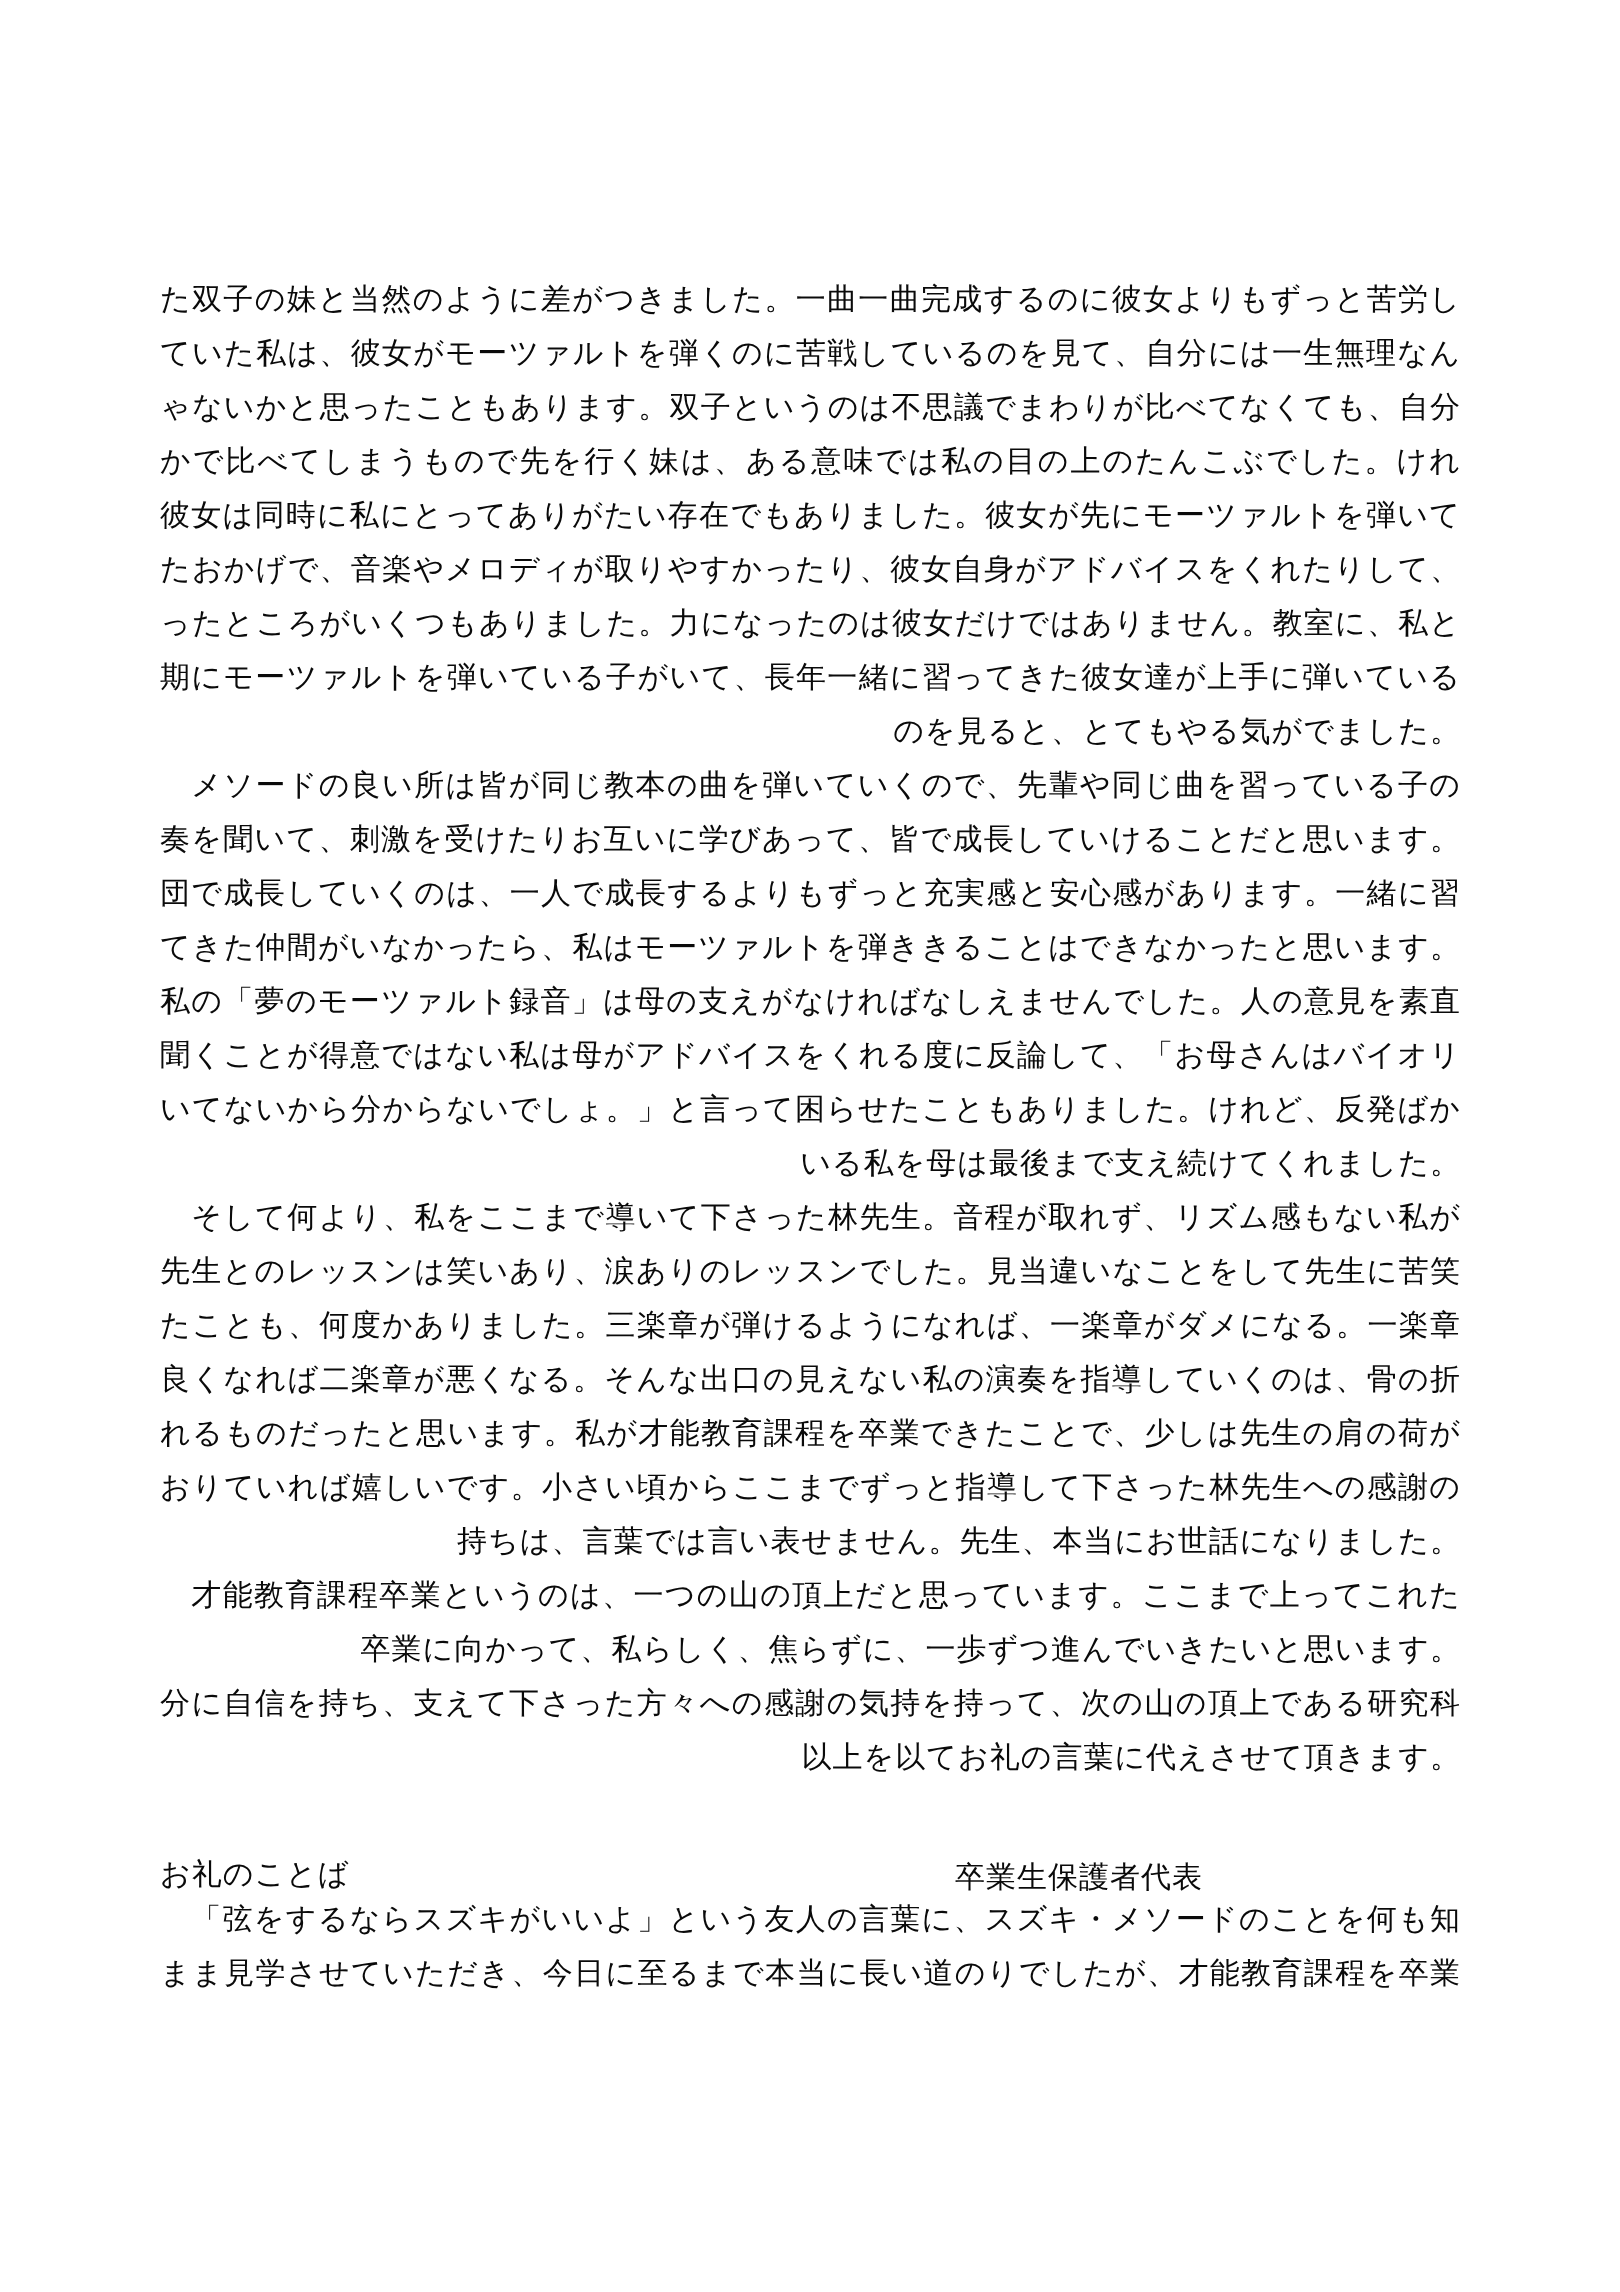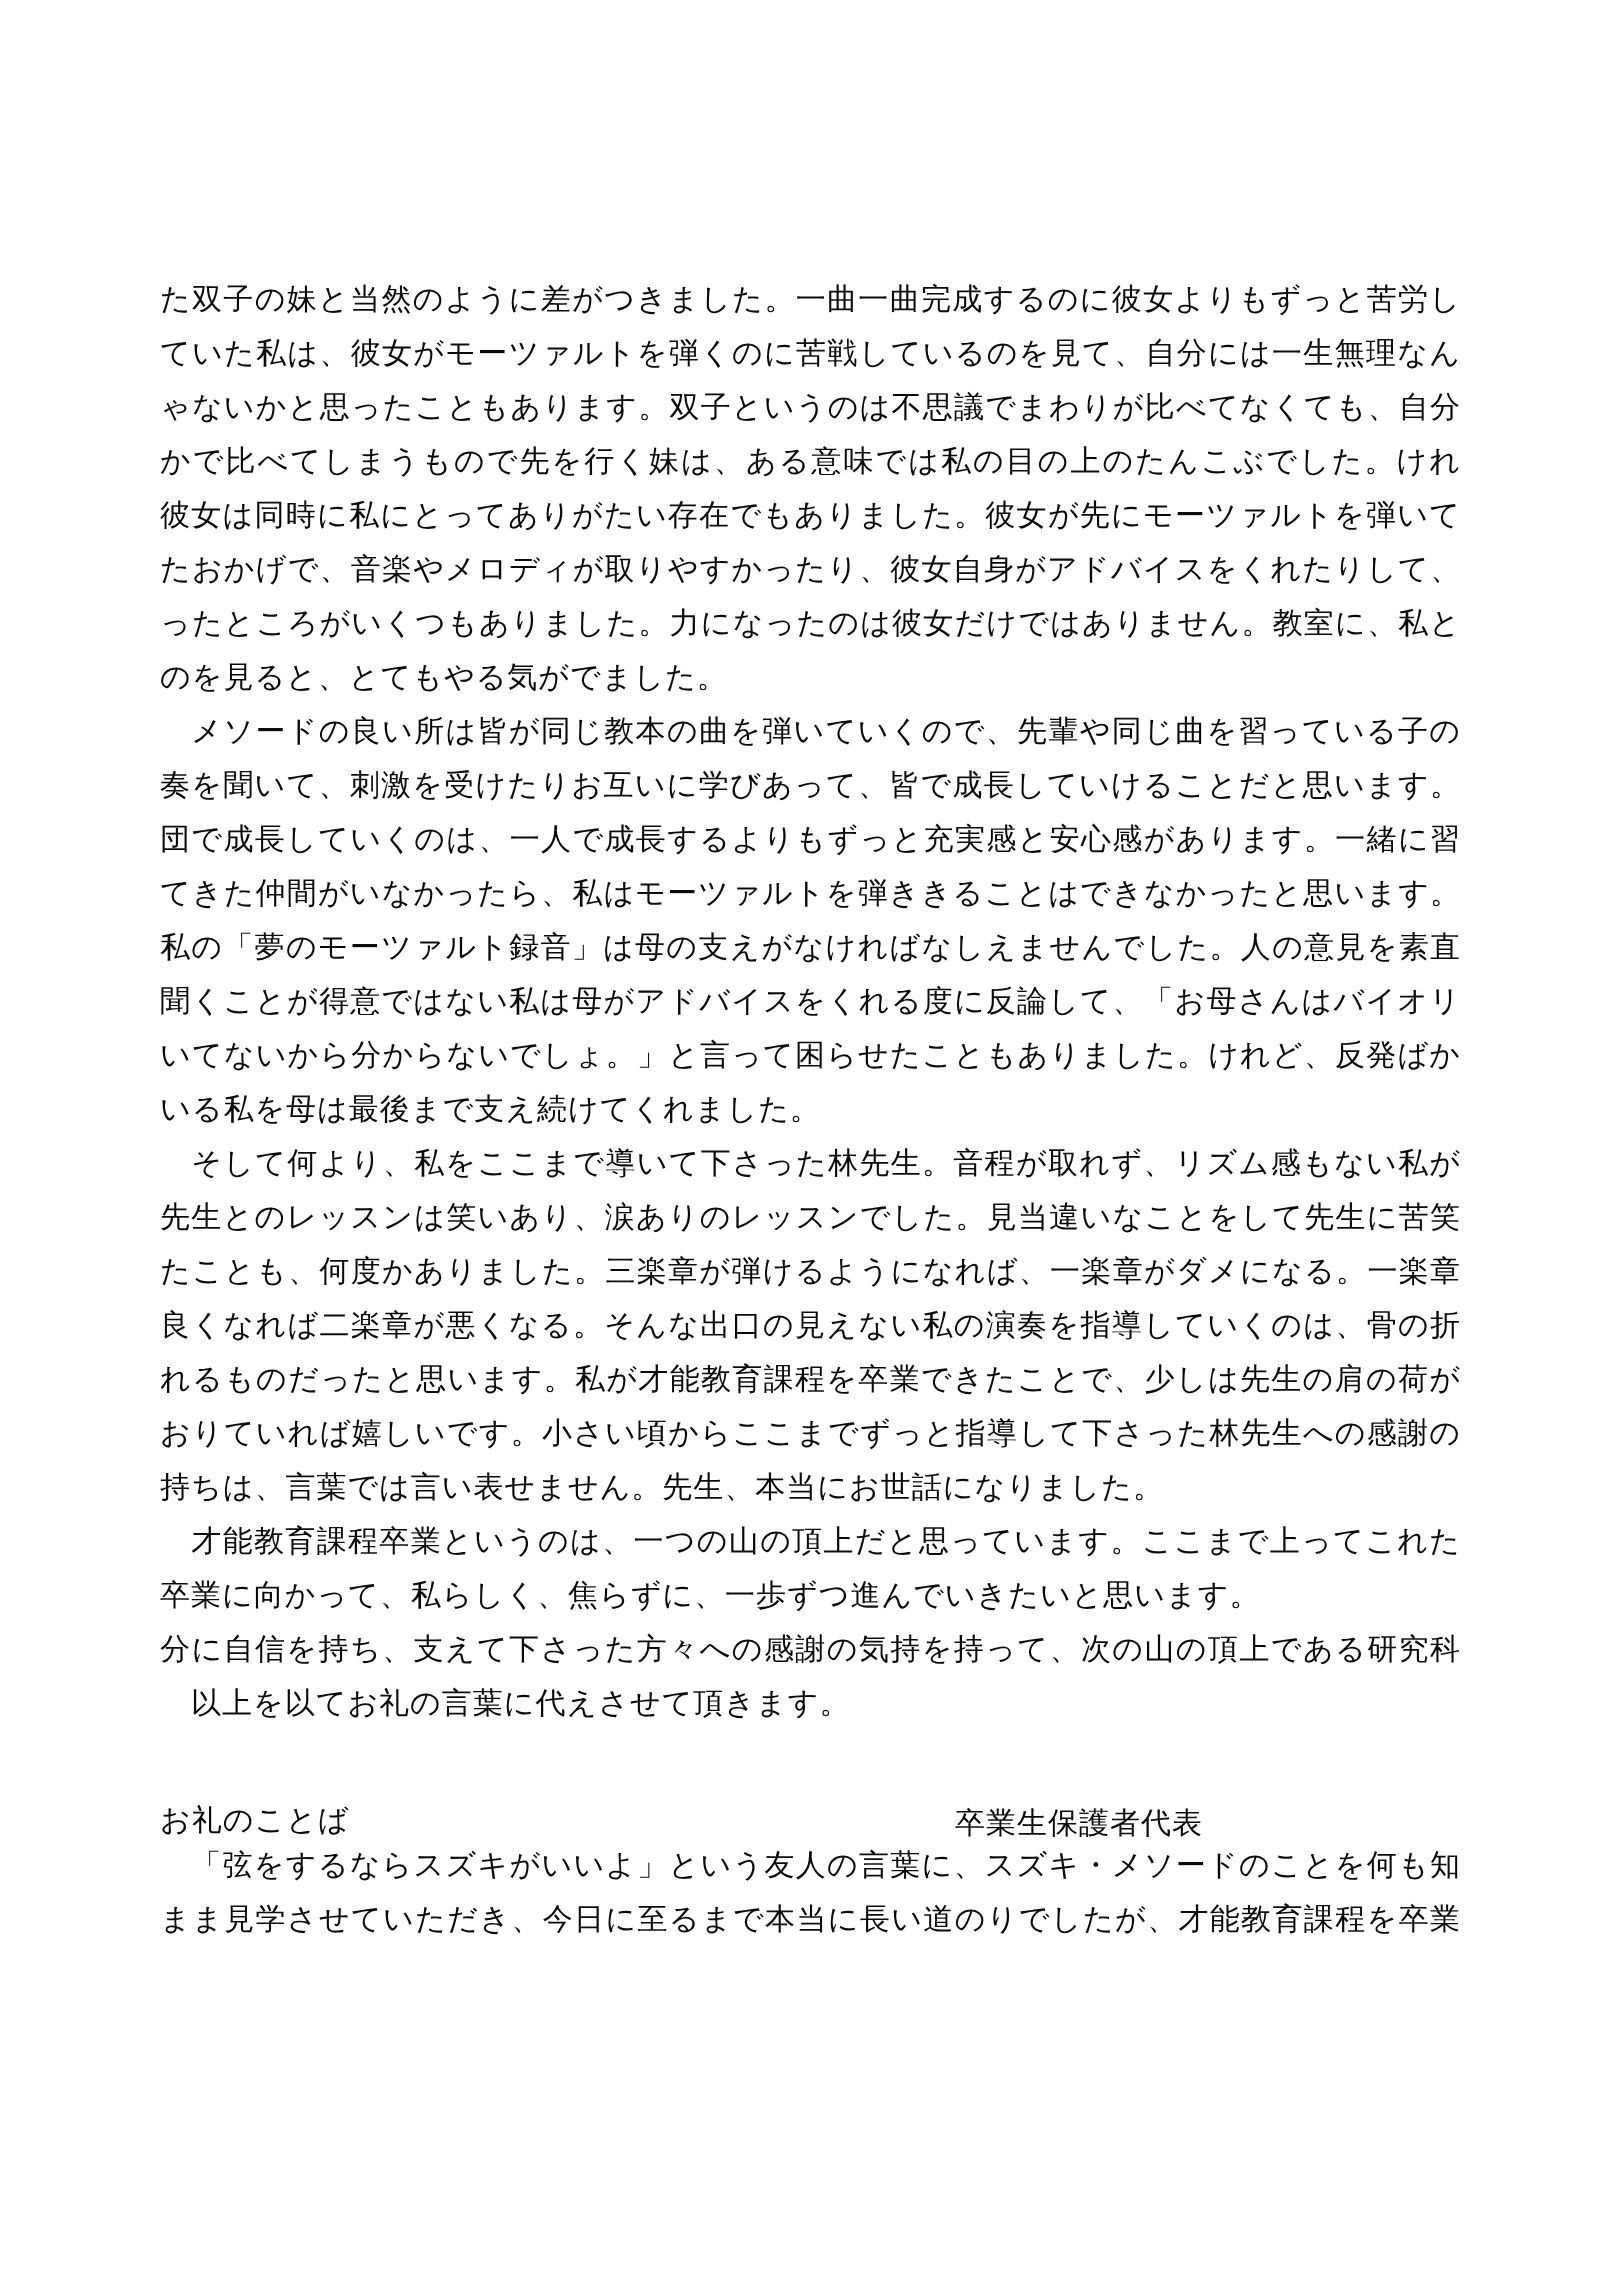--- a/index.html
+++ b/index.html
@@ -31,21 +31,21 @@
     height: 54px;
     overflow: hidden;
     position: relative;
   }
   .row.justify {
     text-align: justify;
     text-align-last: justify;
     text-justify: inter-character;
   }
   .row.left {
-    text-align: left;
+    text-align: right;
   }
   .row.heading .h-left {
     position: absolute;
     left: 0;
     top: 9px;
     white-space: nowrap;
   }
   .row.heading .h-right {
     position: absolute;
     left: 795px;
@@ -58,20 +58,21 @@
 
 <div class="page">
   <div class="text-block" id="text-block">
       <div class="row justify">た双子の妹と当然のように差がつきました。一曲一曲完成するのに彼女よりもずっと苦労し</div>
       <div class="row justify">ていた私は、彼女がモーツァルトを弾くのに苦戦しているのを見て、自分には一生無理なんじ</div>
       <div class="row justify">ゃないかと思ったこともあります。双子というのは不思議でまわりが比べてなくても、自分のな</div>
       <div class="row justify">かで比べてしまうもので先を行く妹は、ある意味では私の目の上のたんこぶでした。けれど、</div>
       <div class="row justify">彼女は同時に私にとってありがたい存在でもありました。彼女が先にモーツァルトを弾いてい</div>
       <div class="row justify">たおかげで、音楽やメロディが取りやすかったり、彼女自身がアドバイスをくれたりして、助か</div>
       <div class="row justify">ったところがいくつもありました。力になったのは彼女だけではありません。教室に、私と同時</div>
+      <div class="row justify">期にモーツァルトを弾いている子がいて、長年一緒に習ってきた彼女達が上手に弾いている</div>
       <div class="row left">のを見ると、とてもやる気がでました。</div>
       <div class="row justify">　メソードの良い所は皆が同じ教本の曲を弾いていくので、先輩や同じ曲を習っている子の演</div>
       <div class="row justify">奏を聞いて、刺激を受けたりお互いに学びあって、皆で成長していけることだと思います。集</div>
       <div class="row justify">団で成長していくのは、一人で成長するよりもずっと充実感と安心感があります。一緒に習っ</div>
       <div class="row justify">てきた仲間がいなかったら、私はモーツァルトを弾ききることはできなかったと思います。また</div>
       <div class="row justify">私の「夢のモーツァルト録音」は母の支えがなければなしえませんでした。人の意見を素直に</div>
       <div class="row justify">聞くことが得意ではない私は母がアドバイスをくれる度に反論して、「お母さんはバイオリン弾</div>
       <div class="row justify">いてないから分からないでしょ。」と言って困らせたこともありました。けれど、反発ばかりして</div>
       <div class="row left">いる私を母は最後まで支え続けてくれました。</div>
       <div class="row justify">　そして何より、私をここまで導いて下さった林先生。音程が取れず、リズム感もない私がモー</div>

